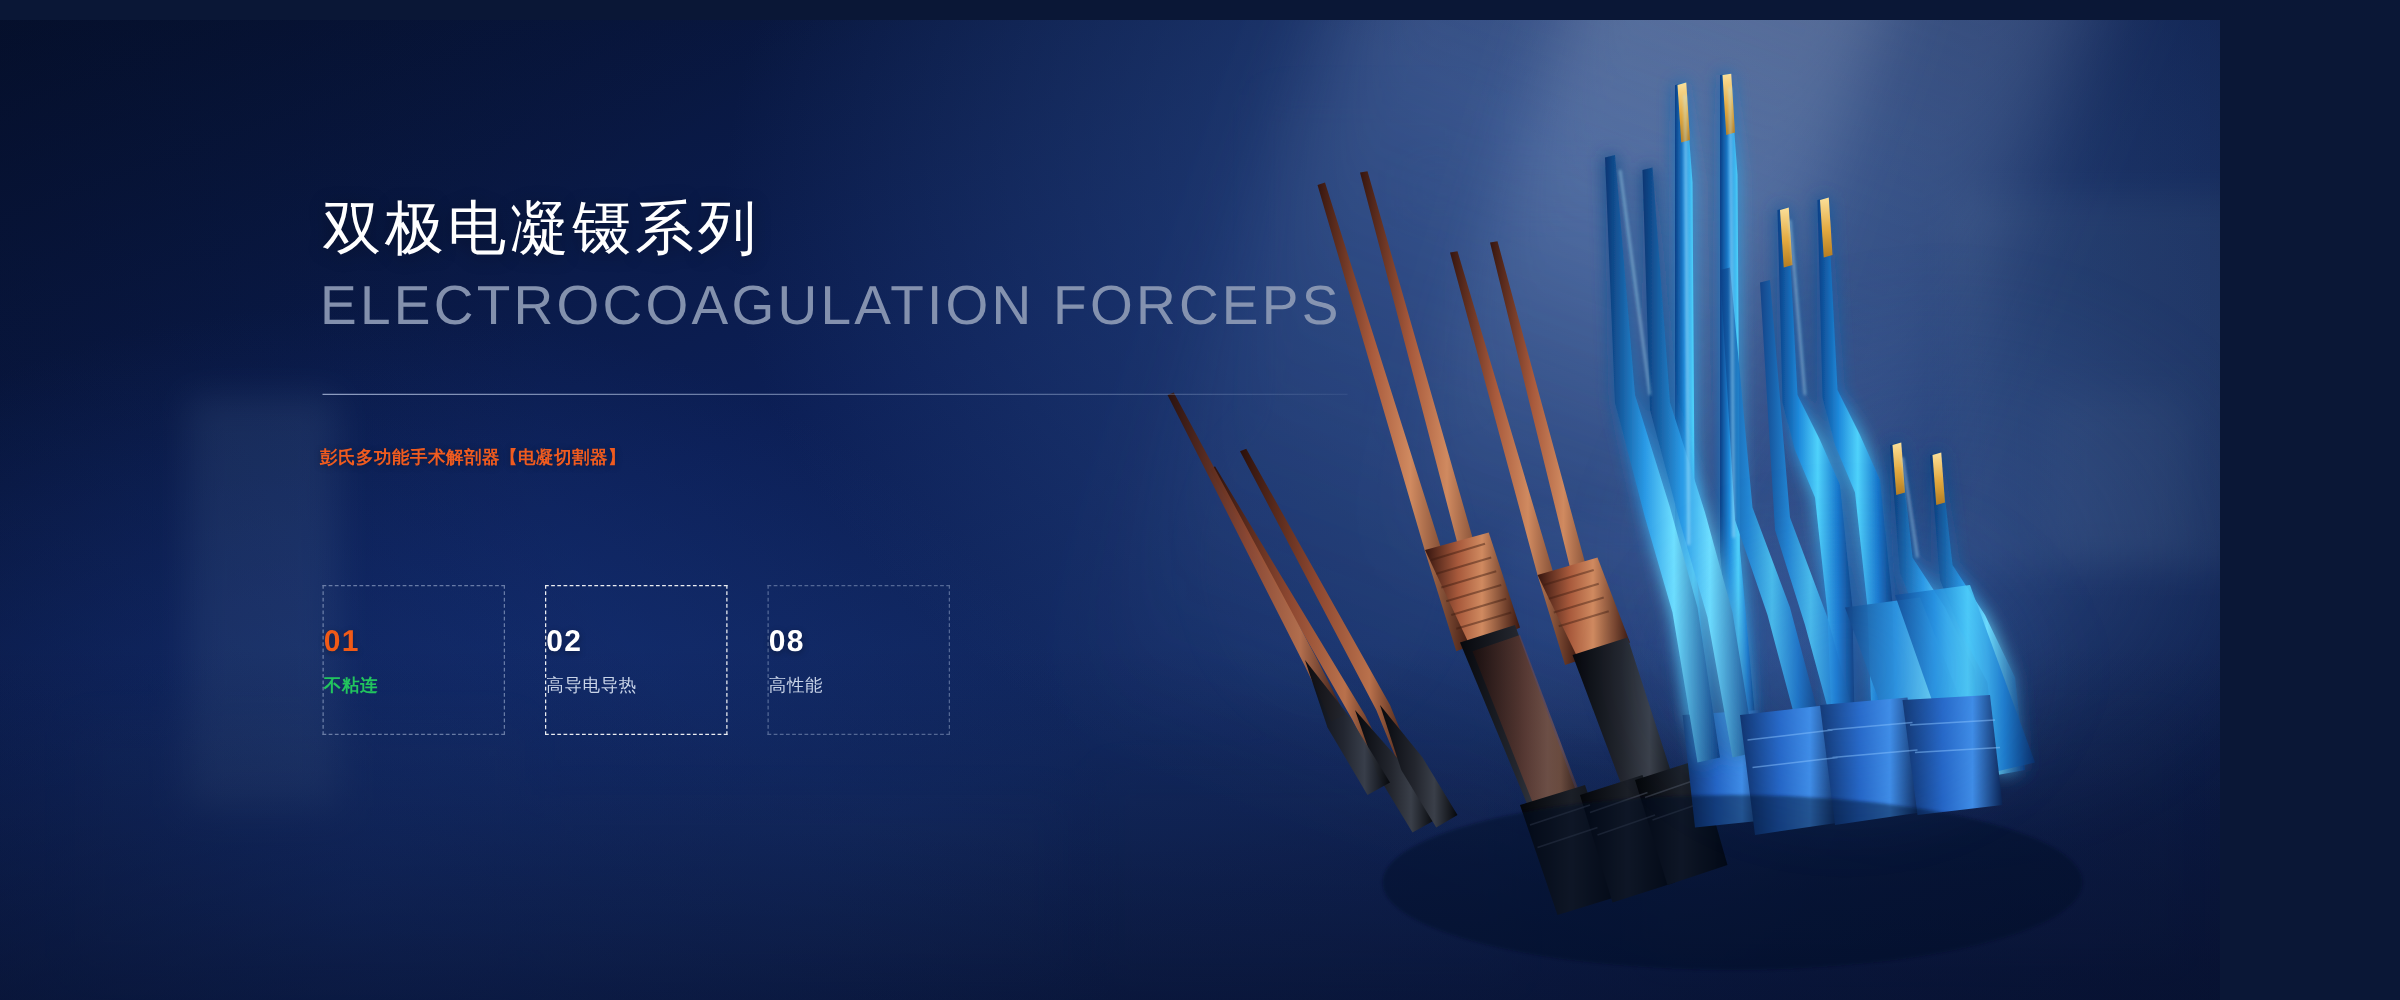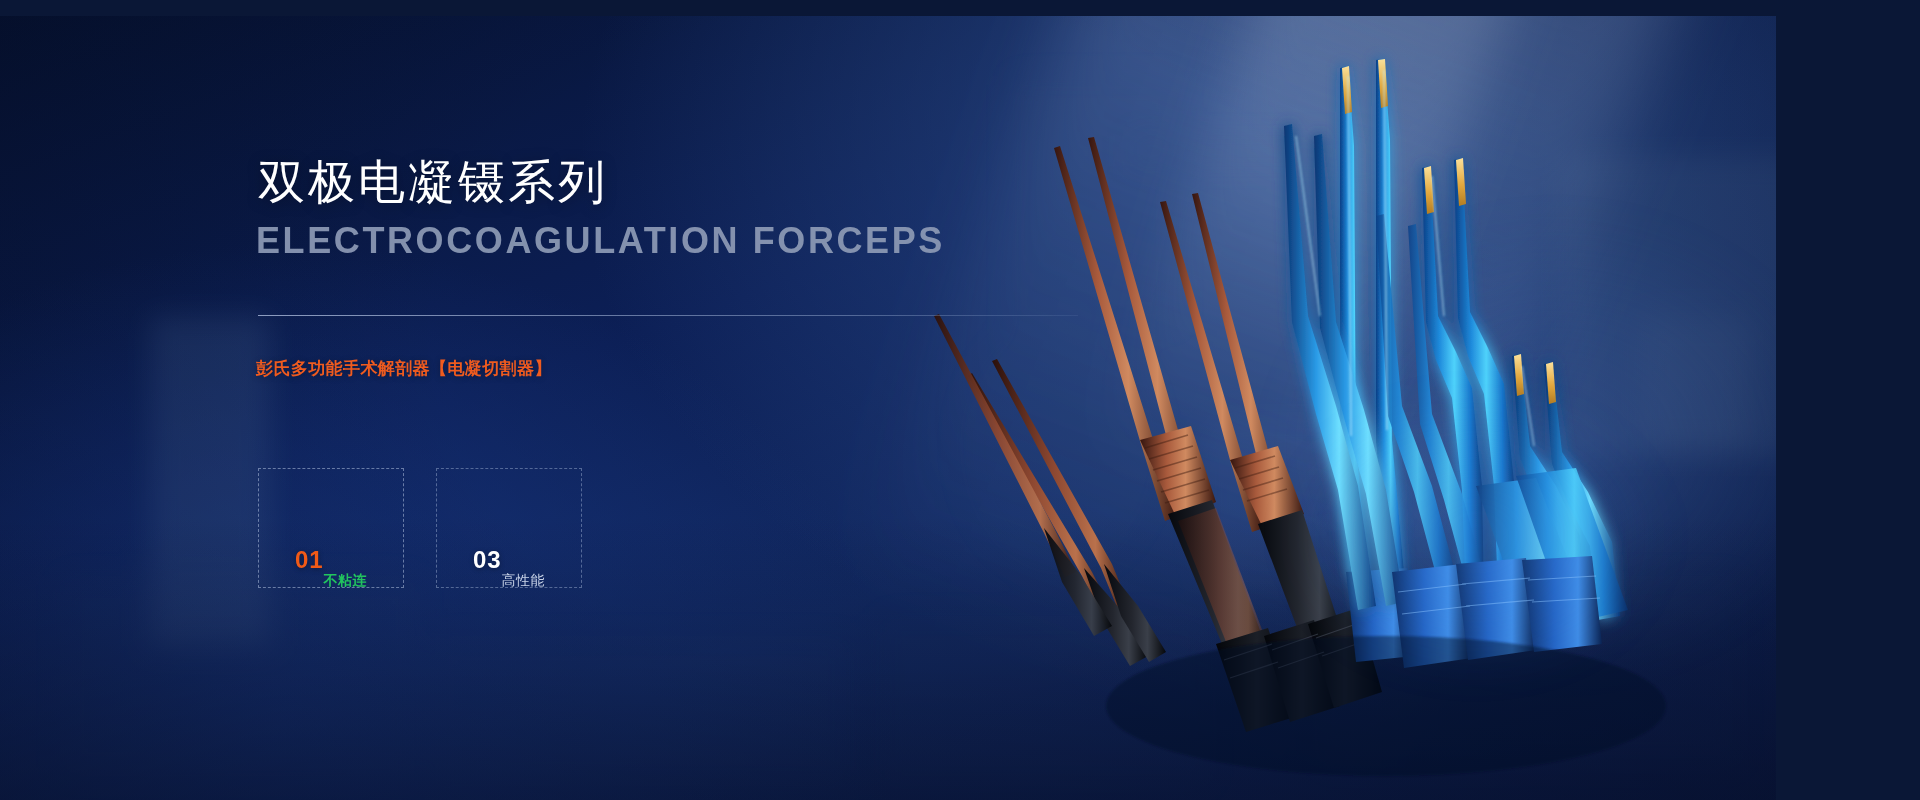--- a/index.html
+++ b/index.html
@@ -65,44 +65,44 @@
   .content{ position:absolute; left:0; top:0; width:1100px; height:800px; z-index:6; }
 
   .title-cn{
     position:absolute; left:258px; top:140px;
     font-size:47px; line-height:1.12; letter-spacing:3px;
     color:#ffffff; font-weight:400; white-space:nowrap;
     text-shadow:0 2px 14px rgba(0,0,0,.35);
   }
   .title-en{
     position:absolute; left:256px; top:205px;
-    font-size:36px; line-height:1.1; letter-spacing:2.6px;
-    color:#8e9bb6; font-weight:700; white-space:nowrap;
+    font-size:44px; line-height:1.1; letter-spacing:2.6px;
+    color:#8e9bb6; font-weight:400; white-space:nowrap;
     opacity:.92;
   }
   .divider{
     position:absolute; left:258px; top:299px;
     width:820px; height:1px;
     background:linear-gradient(to right, rgba(190,205,235,.72), rgba(170,190,225,.42) 72%, rgba(150,175,215,.10));
   }
   .subtitle{
     position:absolute; left:256px; top:341px;
-    font-size:17px; letter-spacing:.4px; font-weight:700;
+    font-size:14px; letter-spacing:.4px; font-weight:700;
     color:#ef5b1f; white-space:nowrap;
     text-shadow:0 1px 6px rgba(0,0,0,.3);
   }
 
   
   .features{
     position:absolute; left:258px; top:452px;
     display:flex; gap:32px;
   }
   .feature{
     width:146px; height:120px;
-    display:flex; align-items:flex-end; justify-content:center;
+    display:flex; flex-direction:column; align-items:flex-start; justify-content:center;
     border:1px dashed rgba(176,192,222,.55);
     text-align:center;
   }
   .feature.hl{ border-color:rgba(255,255,255,.92); }
   .feature.soft{ border-color:rgba(164,182,214,.46); }
   .feature .num{
     font-size:24px; font-weight:700; letter-spacing:1px; color:#ffffff;
     line-height:1; margin-bottom:15px;
     text-shadow:0 1px 5px rgba(0,0,0,.35);
   }
@@ -335,22 +335,26 @@
 
     <div class="subtitle">彭氏多功能手术解剖器【电凝切割器】</div>
 
     <div class="features">
 
       <div class="feature accent">
         <div class="num">01</div>
         <div class="lbl">不粘连</div>
       </div>
 
+      <div class="feature hl">
+        <div class="num">02</div>
+        <div class="lbl">高导电导热</div>
+      </div>
 
       <div class="feature soft">
-        <div class="num">03</div>
+        <div class="num">08</div>
         <div class="lbl">高性能</div>
       </div>
 
 
     </div>
   </div>
 </div>
 
 </body></html>

